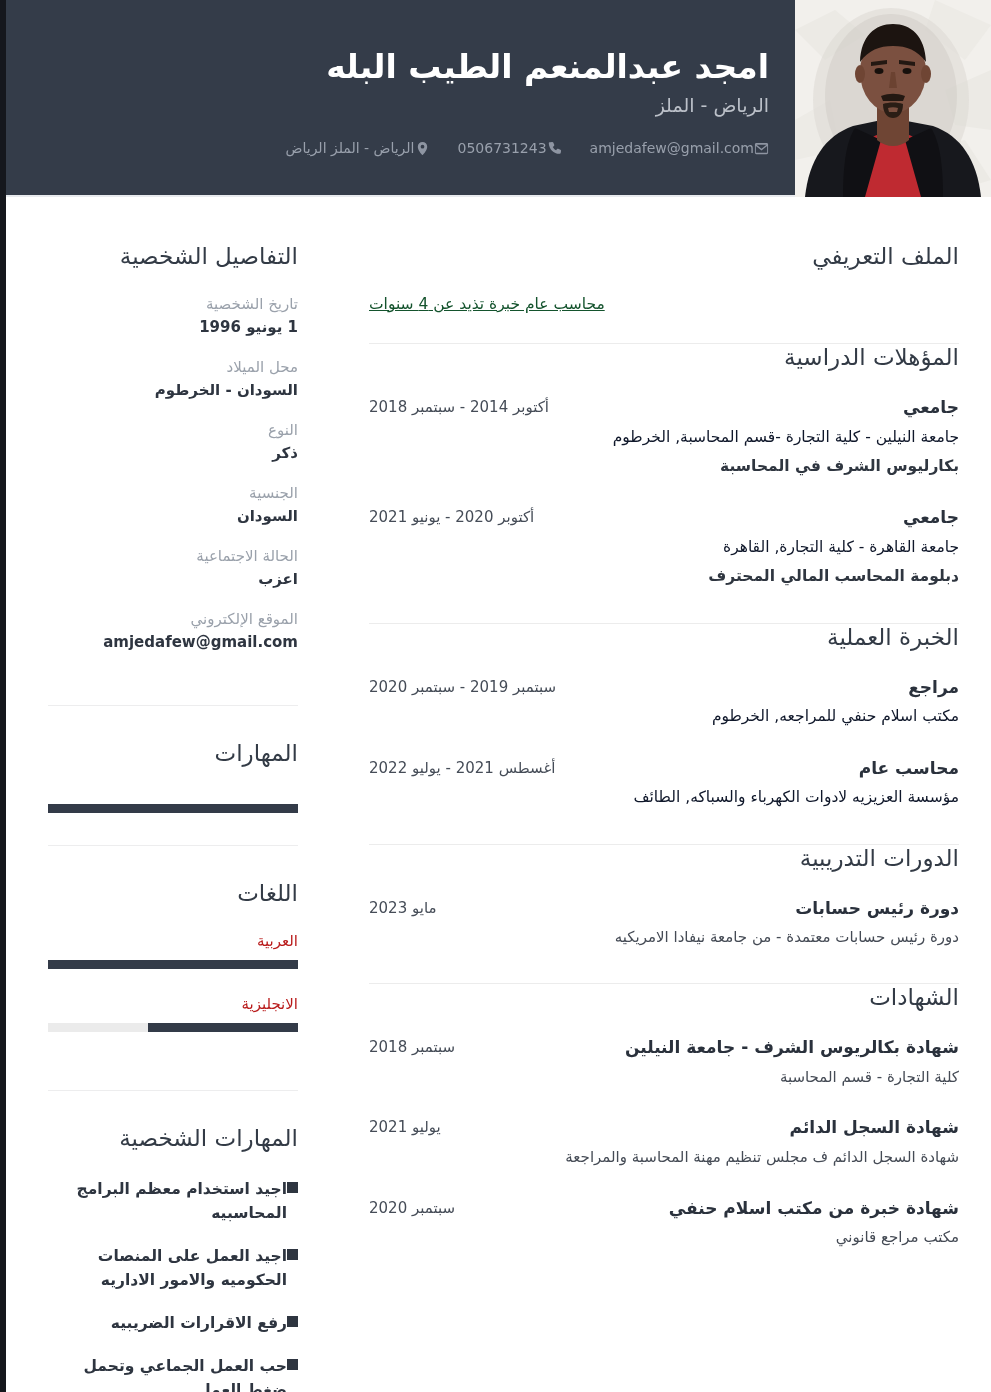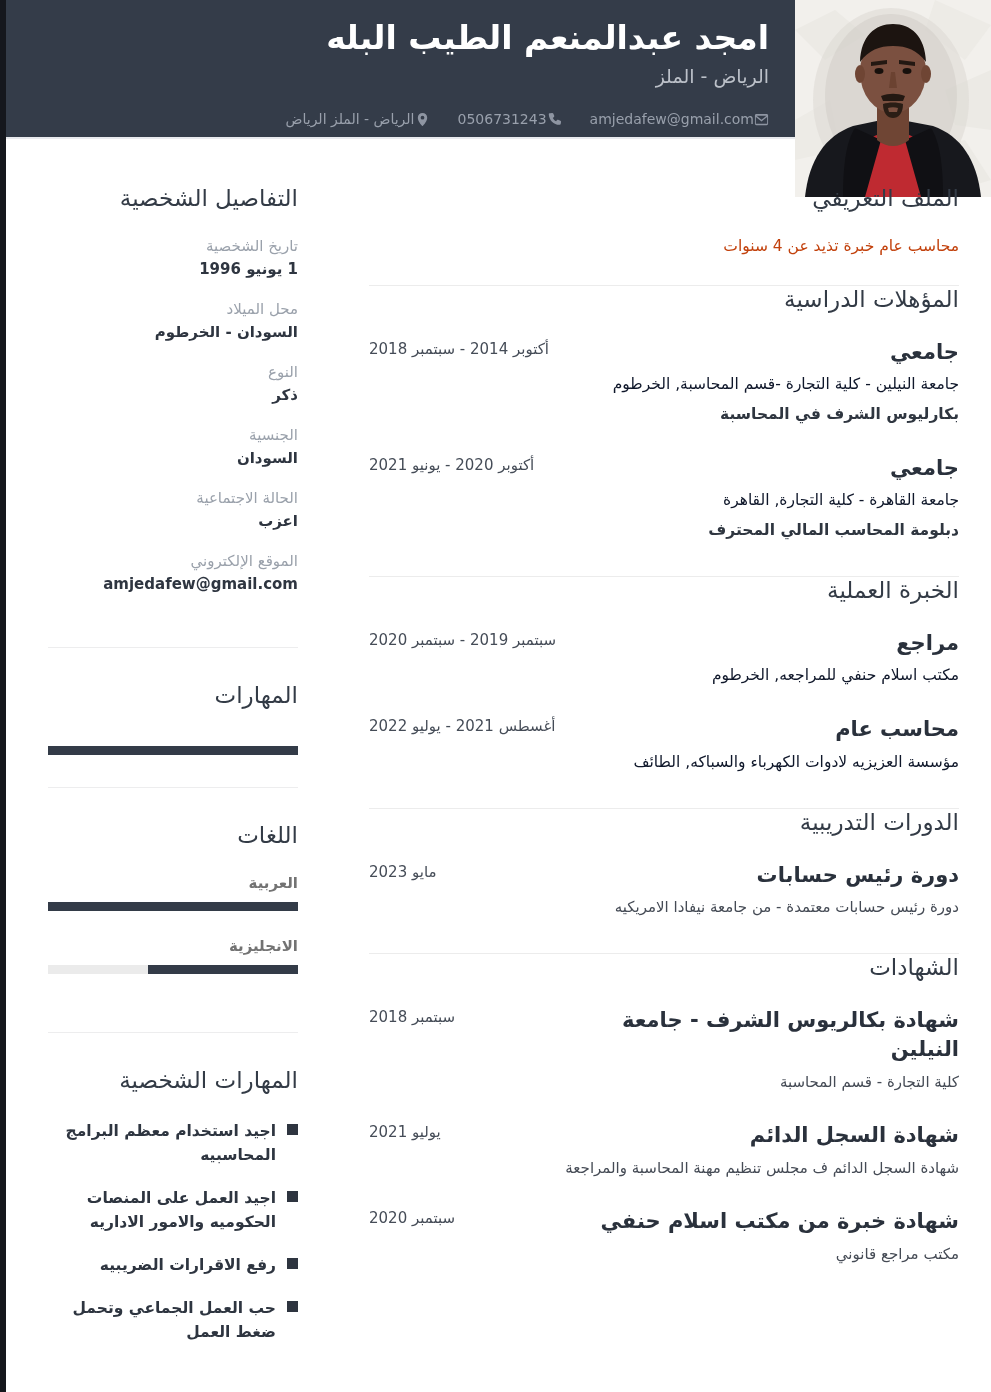--- a/index.html
+++ b/index.html
@@ -2,21 +2,21 @@
 <html lang="ar"><head>
 <meta charset="utf-8">
 <style>
   * { margin:0; padding:0; box-sizing:border-box; }
   html,body { background:#ffffff; }
   body { font-family:"DejaVu Sans", sans-serif; }
   .page { width:991px; min-height:1392px; margin:0 auto; background:#ffffff; position:relative; overflow:hidden; }
   .edge-strip { position:absolute; left:0; top:0; width:6px; height:100%; background:#15171d; z-index:5; }
 
   
-  header.cv-header { height:139px; background:#343c49; display:flex; direction:rtl; border-bottom:2px solid #e8eaee;text-align:right; }
+  header.cv-header { height:197px; background:#343c49; display:flex; direction:rtl; border-bottom:2px solid #e8eaee;text-align:right; }
   .photo-wrap { width:196px; height:197px; background:#f1efeb; flex:0 0 auto; }
   .photo-wrap svg { display:block; width:100%; height:100%; }
   .header-text { flex:1; display:flex; flex-direction:column; justify-content:center; align-items:flex-start; padding:8px 26px 0 20px; }
   .cv-name { color:#ffffff; font-size:33px; font-weight:600; letter-spacing:.5px; line-height:1.2; }
   .cv-subtitle { color:#bcc1c9; font-size:19px; margin-top:8px; font-weight:400; }
   .contact-row { display:flex; direction:rtl; align-items:center; gap:28px; margin-top:24px; }
   .contact-item { display:flex; direction:rtl; align-items:center; color:#99a0ac; font-size:14px; }
   .contact-item svg { width:15px; height:15px; fill:#8e95a2; flex:0 0 auto; }
 
   
@@ -29,34 +29,34 @@
   
   .side-block { padding-bottom:10px; }
   .side-divider { border:none; border-top:1px solid #ededee; margin:22px 0 34px; }
   .detail-item { margin-bottom:22px; text-align:right; }
   .detail-label { color:#9aa1ab; font-size:15px; display:block; }
   .detail-value { color:#2e3540; font-size:15px; font-weight:600; display:block; margin-top:5px; word-break:break-all; }
   .bar-track { direction:rtl; background:#ebebeb; height:9px; width:100%; }
   .bar-fill { background:#333b48; height:9px; }
   .skill-bar-solo { margin-top:38px; }
   .lang-item { margin-bottom:26px; text-align:right; }
-  .lang-label { color:#737373; font-size:15px; font-weight:700; display:block; margin-bottom:10px; }
+  .lang-label { color:#b91c1c; font-size:15px; font-weight:400; display:block; margin-bottom:10px; }
   ul.pskills { list-style:none; }
-  ul.pskills li { display:flex; direction:rtl; gap:11px; margin-bottom:19px; }
+  ul.pskills li { display:flex; direction:rtl; margin-bottom:19px; }
   .bullet-sq { width:11px; height:11px; background:#2e3540; flex:0 0 auto; margin-top:5px; }
   .pskill-text { color:#2e3540; font-size:15.5px; font-weight:600; line-height:1.55; text-align:right; }
 
   
   section.cv-section { border-bottom:1px solid #ececec; padding-bottom:30px; }
   section.cv-section:last-child { border-bottom:none; margin-bottom:0; }
-  .profile-text { color:#c2410c; font-size:15.5px; text-align:right; }
+  .profile-text { color:#14532d; font-size:15.5px; text-align:left;text-decoration:underline; }
   .entry { display:flex; direction:rtl; justify-content:space-between; align-items:flex-start; margin-bottom:28px; }
   .entry:last-child { margin-bottom:4px; }
   .entry-body { text-align:right; max-width:400px; }
-  .entry-title { font-size:21px; font-weight:700; color:#2a313c; line-height:1.4; }
+  .entry-title { font-size:17px; font-weight:700; color:#2a313c; line-height:1.4; }
   .entry-org { color:#0f172a; font-size:15.5px; margin-top:6px; line-height:1.5; }
   .entry-detail { color:#2f3640; font-size:15.5px; font-weight:600; margin-top:6px; line-height:1.5; }
   .entry-detail-light { color:#454b55; font-size:15px; font-weight:400; margin-top:6px; line-height:1.5; }
   .entry-date { color:#454c57; font-size:15px; white-space:nowrap; padding-top:2px; }
 </style>
 </head>
 <body>
 
 <div class="page">
   <div class="edge-strip"></div>

